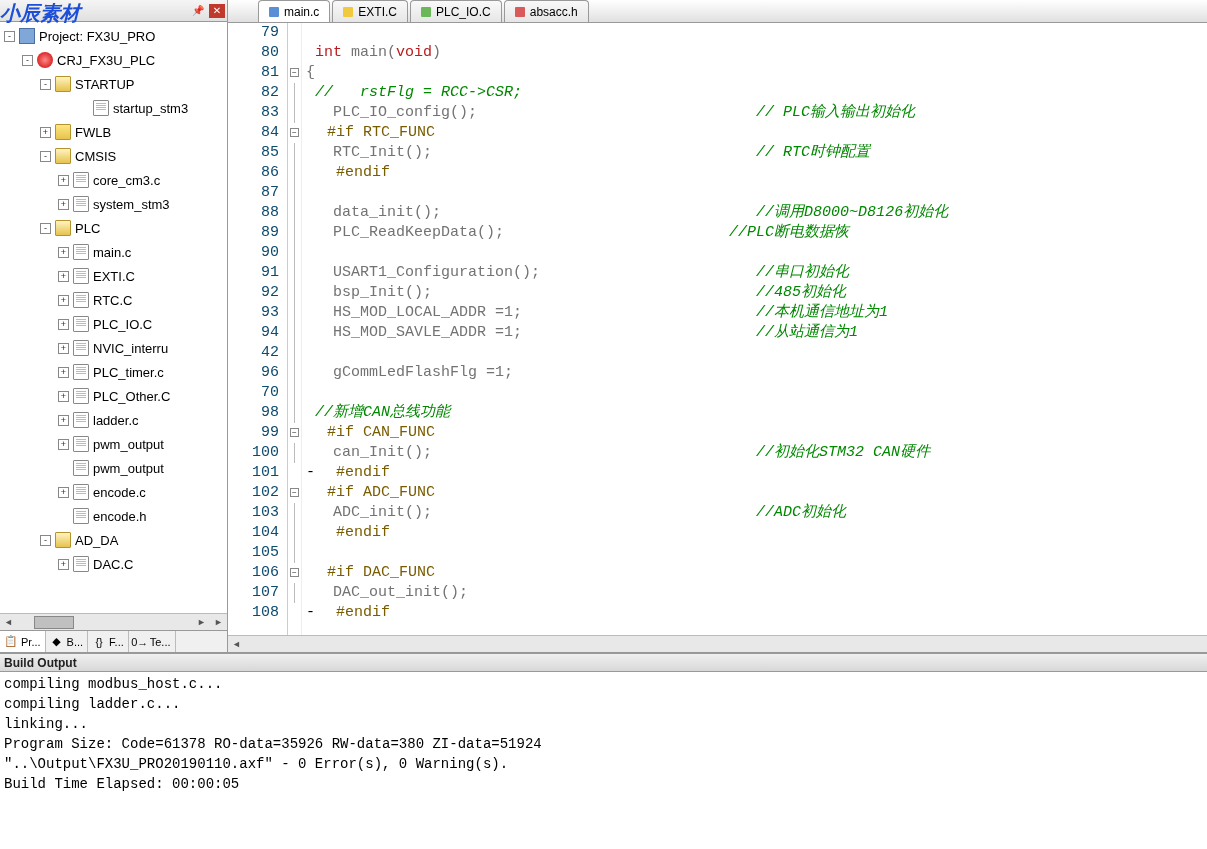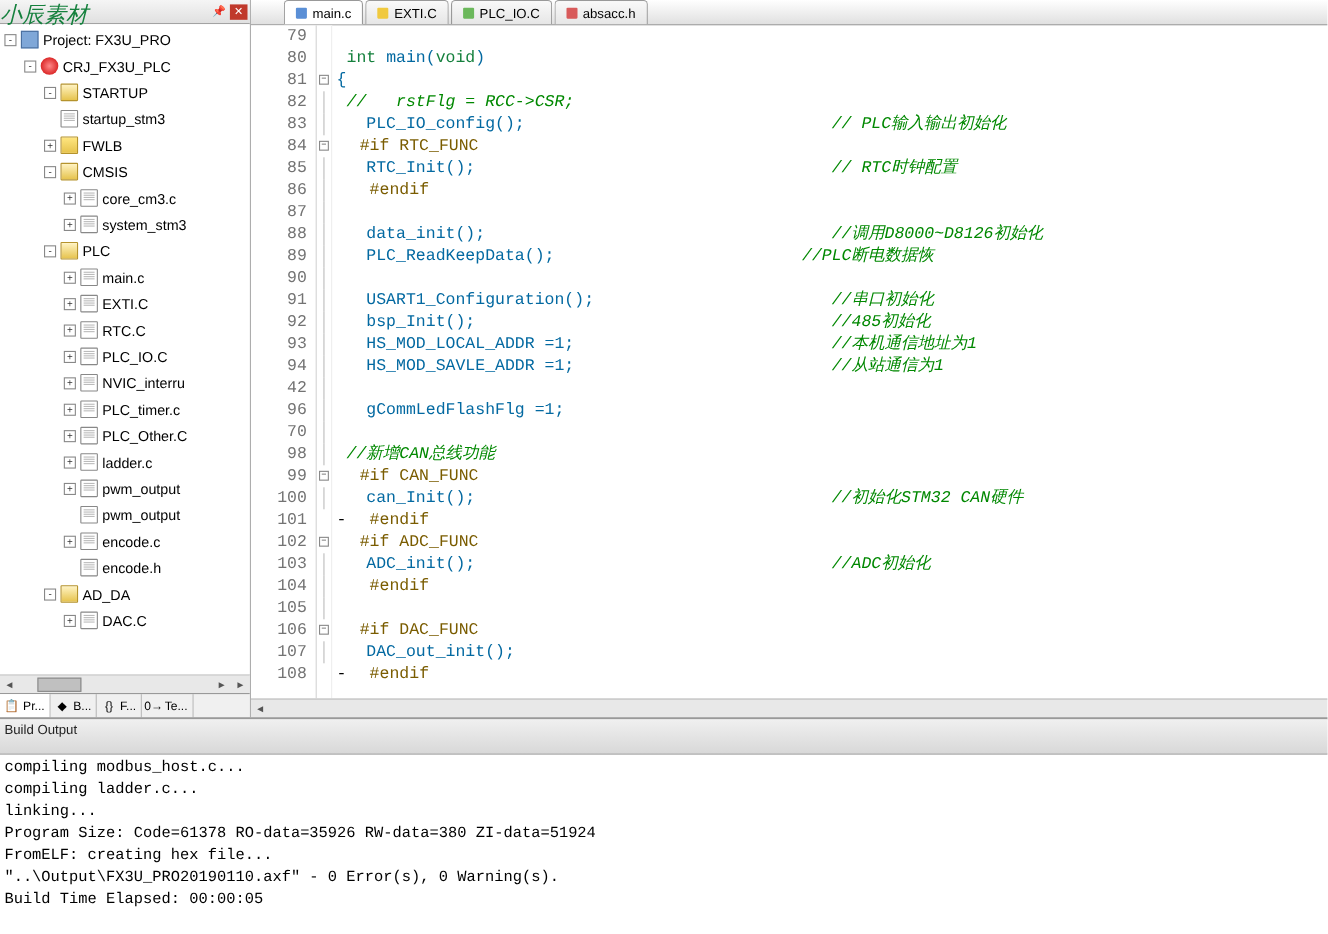--- a/index.html
+++ b/index.html
@@ -1,17 +1,17 @@
 <!DOCTYPE html>
 <html><head>
 <meta charset="utf-8">
 <style>
 * { box-sizing: border-box; margin: 0; padding: 0; }
 body { font-family: "Microsoft YaHei", "Segoe UI", Tahoma, sans-serif; font-size: 12px; background: #fff; overflow: hidden; }
-.watermark { position: absolute; top: 0; left: 0; z-index: 1000; font-size: 20px; font-weight: normal; font-style: italic; color: #15803d; }
+.watermark { position: absolute; top: 0; left: 0; z-index: 1000; font-size: 20px; font-weight: bold; font-style: italic; color: #1d4ed8; }
 .app { display: flex; flex-direction: column; width: 1207px; height: 849px; }
 .top-area { display: flex; height: 652px; }
 .left-panel { width: 228px; display: flex; flex-direction: column; border-right: 1px solid #999; }
 .panel-header { height: 22px; background: linear-gradient(#f5f5f5, #e0e0e0); border-bottom: 1px solid #999; display: flex; justify-content: flex-end; align-items: center; padding: 0 2px; }
 .panel-btn { width: 16px; height: 14px; margin-left: 2px; display: inline-flex; align-items: center; justify-content: center; font-size: 10px; cursor: pointer; }
 .panel-btn.red { background: #c0392b; color: #fff; }
 .tree-area { flex: 1; overflow: auto; background: #fff; padding: 2px 0; position: relative; }
 .tree-node { display: flex; align-items: center; height: 24px; white-space: nowrap; cursor: pointer; }
 .tree-node .exp { width: 11px; height: 11px; border: 1px solid #888; font-size: 9px; line-height: 9px; text-align: center; margin-right: 4px; color: #333; background: #fff; flex-shrink: 0; }
 .tree-node .exp.none { border: none; }
@@ -33,34 +33,34 @@
 .editor-panel { flex: 1; display: flex; flex-direction: column; overflow: hidden; }
 .editor-tabs { height: 23px; background: linear-gradient(#fff, #e0e0e0); display: flex; align-items: flex-end; border-bottom: 1px solid #999; padding-left: 30px; }
 .ed-tab { display: flex; align-items: center; height: 22px; padding: 0 10px; border: 1px solid #999; border-bottom: none; margin-right: 2px; background: linear-gradient(#f9f9f9, #e6e6e6); font-size: 12px; cursor: pointer; border-radius: 4px 4px 0 0; }
 .ed-tab.active { background: #fff; }
 .ed-tab .dot { width: 10px; height: 10px; margin-right: 5px; border-radius: 1px; }
 .ed-tab.active .dot { background: #5a8fd6; }
 .ed-tab .dot.yellow { background: #f0c93e; }
 .ed-tab .dot.green { background: #6bb85b; }
 .ed-tab .dot.red { background: #d85a5a; }
 .code-area { flex: 1; display: flex; overflow: hidden; font-family: "Courier New", monospace; font-size: 15px; line-height: 20px; }
-.gutter { width: 60px; background: #fff; border-right: 1px solid #ccc; text-align: right; padding-right: 8px; color: #737373; }
+.gutter { width: 60px; background: #fff; border-right: 1px solid #ccc; text-align: right; padding-right: 8px; color: #0c4a6e; }
 .fold-col { width: 14px; background: #fff; border-right: 1px solid #eee; }
 .fold-col .fbox { width: 9px; height: 9px; border: 1px solid #888; font-size: 8px; line-height: 7px; text-align: center; margin: 5px auto 6px; color: #333; }
 .fold-col .fline { width: 1px; height: 20px; background: #bbb; margin: 0 auto; }
 .code-body { flex: 1; padding-left: 4px; overflow: hidden; white-space: pre; }
 .code-body .line { height: 20px; }
-.kw { color: #15803d; }
+.kw { color: #b91c1c; }
 .pp { color: #7a5c00; margin-left: 21px; }
 .cmt { color: #008800; font-style: italic; }
-.txt { color: #0369a1; }
+.txt { color: #737373; }
 .editor-hscroll { height: 17px; background: #e8e8e8; border-top: 1px solid #bbb; display: flex; }
 .editor-hscroll .arrow { width: 17px; display: flex; align-items: center; justify-content: center; font-size: 9px; color: #555; }
 .output-panel { border-top: 2px solid #999; }
-.output-header { height: 32px; background: linear-gradient(#f0f0f0, #d8d8d8); padding-left: 4px; font-size: 12px; line-height: 18px; color: #222; border-bottom: 1px solid #999; }
+.output-header { height: 18px; background: linear-gradient(#f0f0f0, #d8d8d8); padding-left: 4px; font-size: 12px; line-height: 18px; color: #222; border-bottom: 1px solid #999; font-weight: bold; }
 .output-body { font-family: "Courier New", monospace; font-size: 14px; line-height: 20px; padding: 2px 4px; height: 160px; overflow: auto; }
 </style>
 </head>
 <body>
 
 <div class="watermark">小辰素材</div>
 
 <div class="app">
   <div class="top-area">
 
@@ -78,21 +78,21 @@
           <div class="tree-node" style="padding-left: 22px;">
             <span class="exp">-</span>
             <span class="icon ico-target"></span>
             <span class="label">CRJ_FX3U_PLC</span>
           </div>
           <div class="tree-node" style="padding-left: 40px;">
             <span class="exp">-</span>
             <span class="icon ico-folder open"></span>
             <span class="label">STARTUP</span>
           </div>
-          <div class="tree-node" style="padding-left: 40px;">
+          <div class="tree-node" style="padding-left: 78px;">
             <span class="exp none"></span>
             <span class="icon ico-file"></span>
             <span class="label">startup_stm3</span>
           </div>
           <div class="tree-node" style="padding-left: 40px;">
             <span class="exp">+</span>
             <span class="icon ico-folder"></span>
             <span class="label">FWLB</span>
           </div>
           <div class="tree-node" style="padding-left: 40px;">
@@ -358,18 +358,17 @@
     </div>
   </div>
 
   <div class="output-panel">
     <div class="output-header">Build Output</div>
     <div class="output-body" id="outbody">
         <div>compiling modbus_host.c...</div>
         <div>compiling ladder.c...</div>
         <div>linking...</div>
         <div>Program Size: Code=61378 RO-data=35926 RW-data=380 ZI-data=51924</div>
-        <div>FromELF: creating hex file...</div>
         <div>"..\Output\FX3U_PRO20190110.axf" - 0 Error(s), 0 Warning(s).</div>
         <div>Build Time Elapsed:  00:00:05</div>
       </div>
   </div>
 </div>
 
 </body></html>

